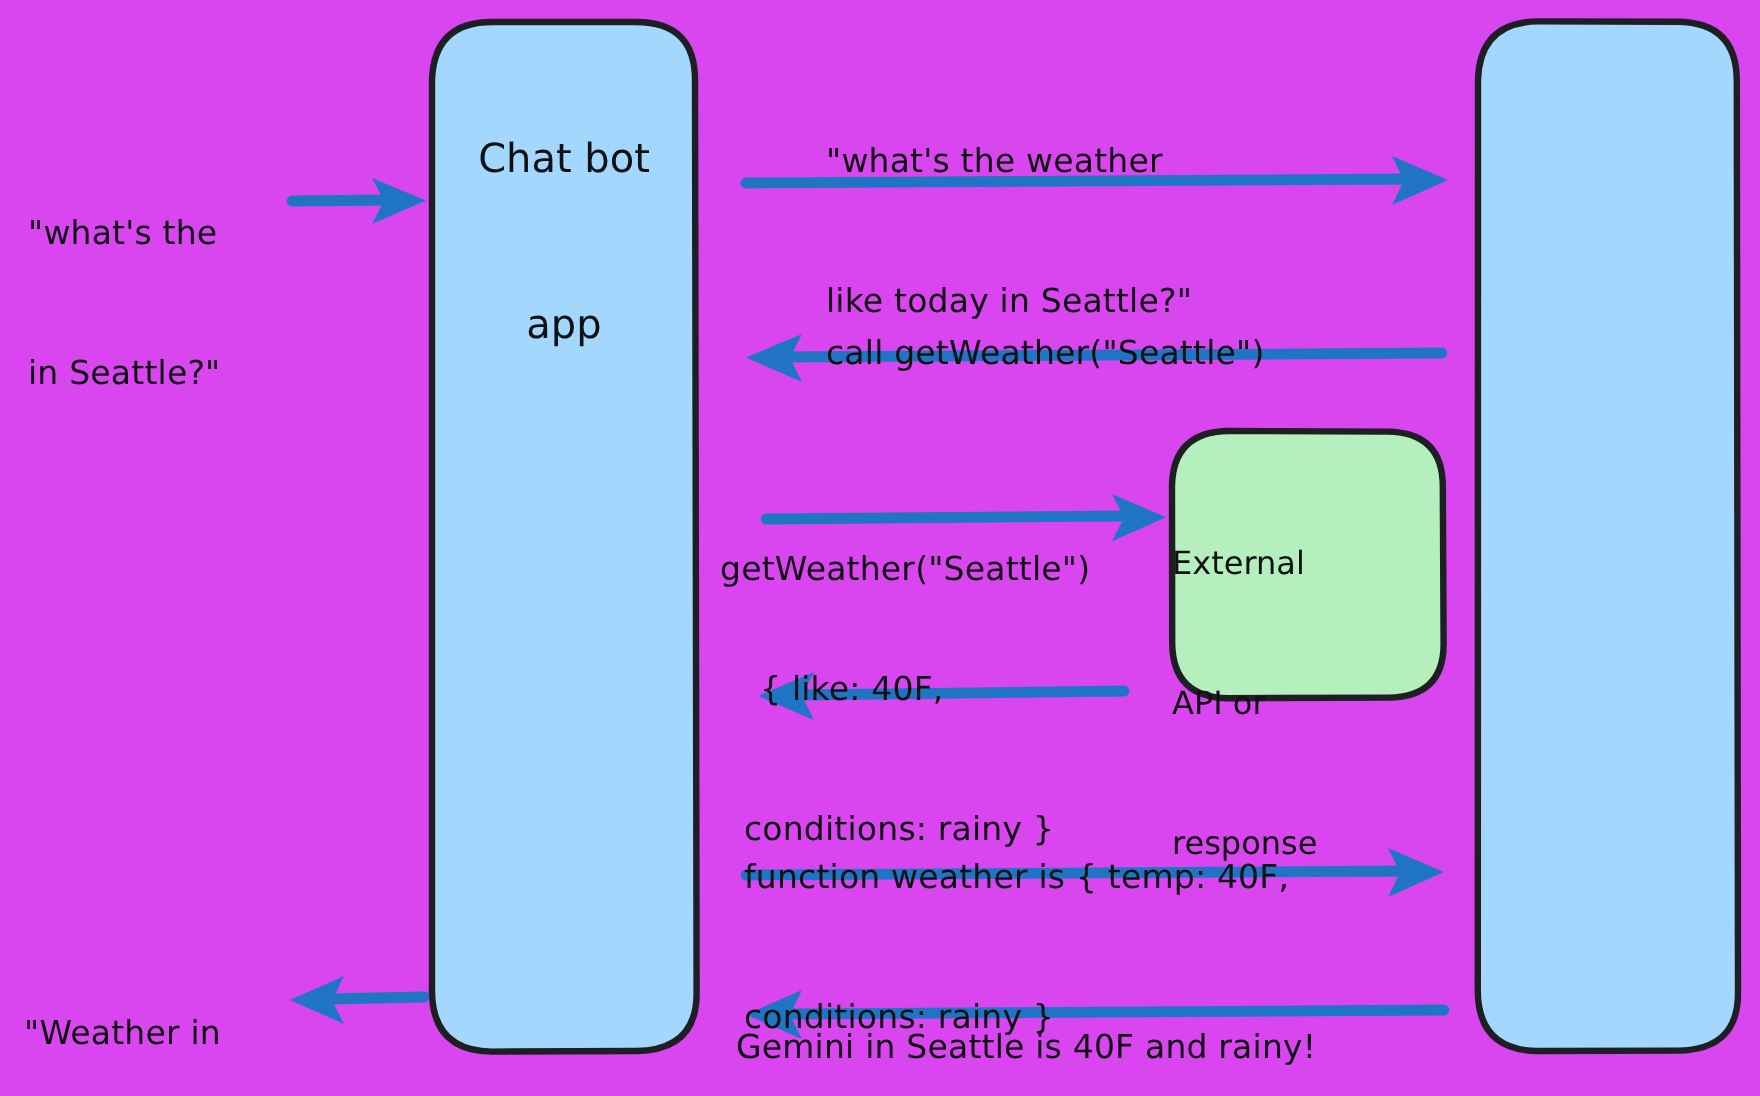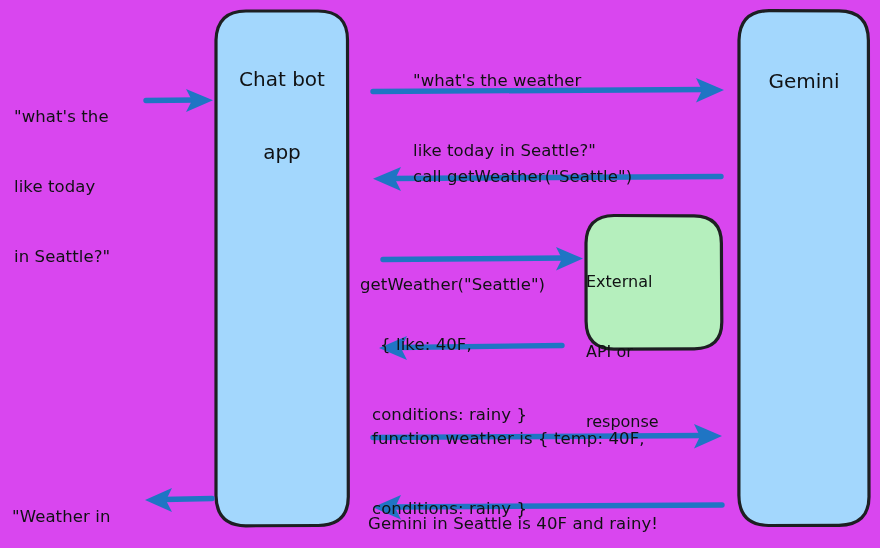--- a/index.html
+++ b/index.html
@@ -143,36 +143,32 @@
     </g>
 
     <g>
       <path class="arw" d="M 212 498.5 L 164 499.5"></path>
       <path class="arwhead" d="M 172 488 L 145 500 L 172 512 L 166 500.2 Z"></path>
     </g>
   </svg>
 
   <div class="lane-title" style="left:216px; top:18px; width:132px;">
     <div>Chat bot</div>
-    <div style="">app</div>
-  </div>
-
-  <div class="lane-title" style="left:739px; top:20px; width:130px;">
-    <div>Gemini</div>
-  </div>
+    <div style="margin-top:10px;">app</div>
+  </div>
+
 
   <div class="node-label" style="left:586px; top:224px; width:136px;">
     <div>External</div>
     <div>API or</div>
     <div>response</div>
   </div>
 
   <div class="hand-text" style="left:14px; top:58px;">
     <div>"what's the</div>
-    <div>like today</div>
     <div>in Seattle?"</div>
   </div>
 
   <div class="hand-text" style="left:12px; top:458px;">
     <div>"Weather in</div>
     
     
   </div>
 
   <div class="hand-text" style="left:413px; top:22px;">

